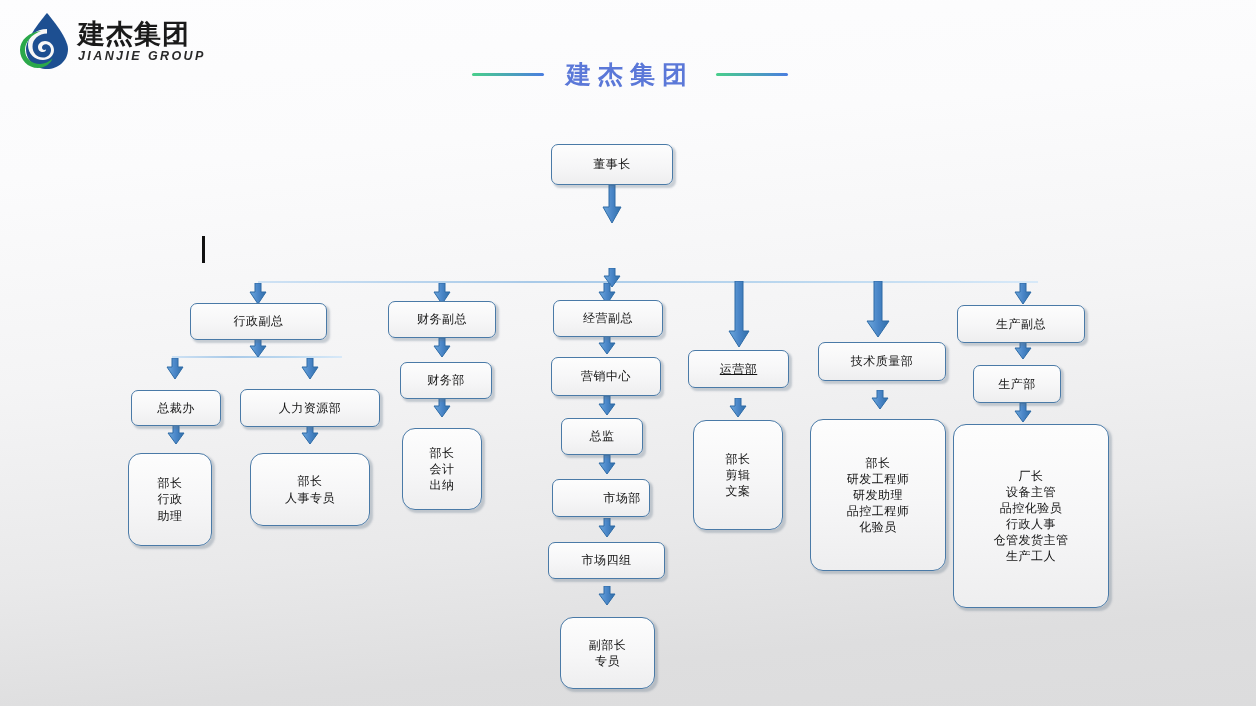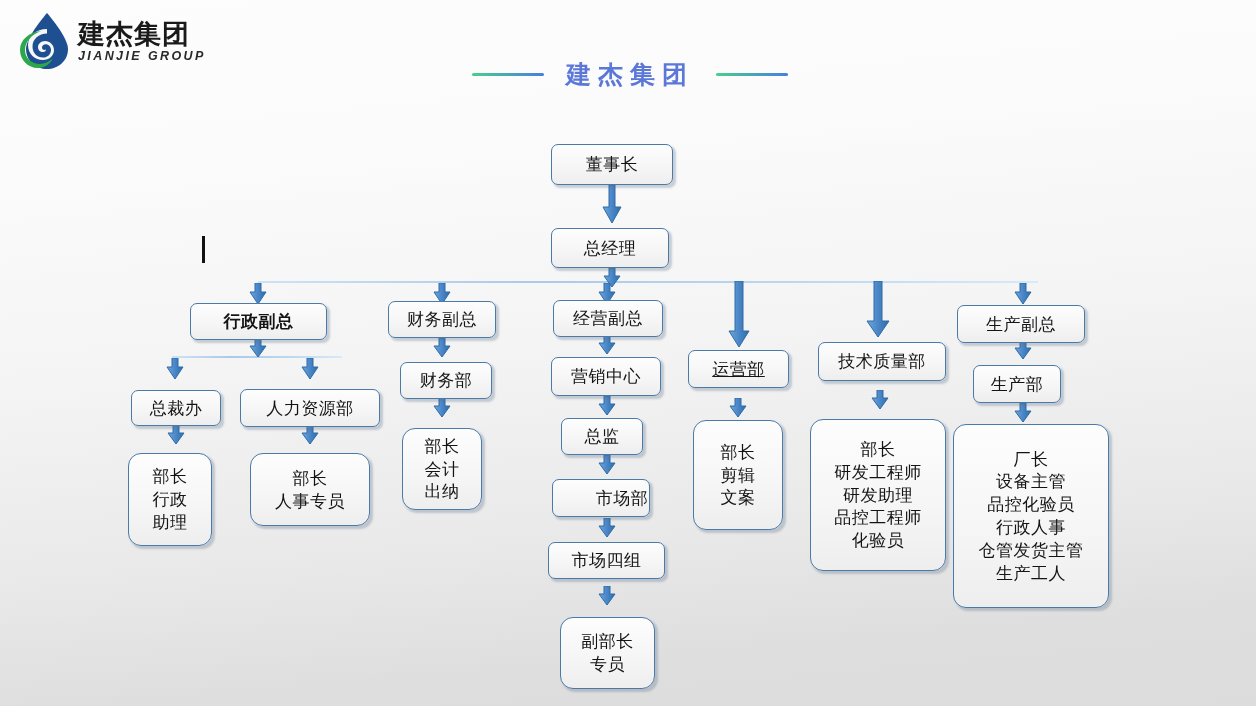--- a/index.html
+++ b/index.html
@@ -94,21 +94,21 @@
   
   .node {
     position: absolute;
     box-sizing: border-box;
     border: 1.6px solid #4a7aa7;
     border-radius: 7px;
     background: linear-gradient(180deg, #fdfdfd 0%, #f6f6f7 55%, #eeeeef 100%);
     box-shadow: 2.5px 2.5px 2px rgba(90,110,130,0.30);
     color: #141414;
     font-family: "DejaVu Sans", "Liberation Sans", sans-serif;
-    font-size: 17px;
+    font-size: 12px;
     line-height: 1.34;
     display: flex;
     align-items: center;
     justify-content: center;
     text-align: center;
     white-space: pre-line;
     letter-spacing: 0.5px;
   }
   .node.multi { border-radius: 13px; }
 
@@ -294,23 +294,22 @@
       </svg>
   </div>
   <div class="arrow" style="left:1013px; top:403px;">
     <svg width="20" height="20" viewBox="0 0 20 20">
         <path d="M7 0 L13 0 L13 8 L18 8 L10 19 L2 8 L7 8 Z" fill="url(#ag1)" stroke="#2e6ba6" stroke-width="1"></path>
       </svg>
   </div>
 
   <div class="node" style="left:551px; top:144px; width:122px; height:41px;">董事长</div>
 
-  <div class="node" style="left:551px; top:228px; width:118px; height:40px;">总经理</div>
-
-  <div class="node" style="left:190px; top:303px; width:137px; height:37px;font-weight:bold;">行政副总</div>
+
+  <div class="node" style="left:190px; top:303px; width:137px; height:37px;">行政副总</div>
 
   <div class="node" style="left:388px; top:301px; width:108px; height:37px;">财务副总</div>
 
   <div class="node" style="left:553px; top:300px; width:110px; height:37px;">经营副总</div>
 
   <div class="node" style="left:688px; top:350px; width:101px; height:38px;text-decoration:underline;">运营部</div>
 
   <div class="node" style="left:818px; top:342px; width:128px; height:39px;">技术质量部</div>
 
   <div class="node" style="left:957px; top:305px; width:128px; height:38px;">生产副总</div>

